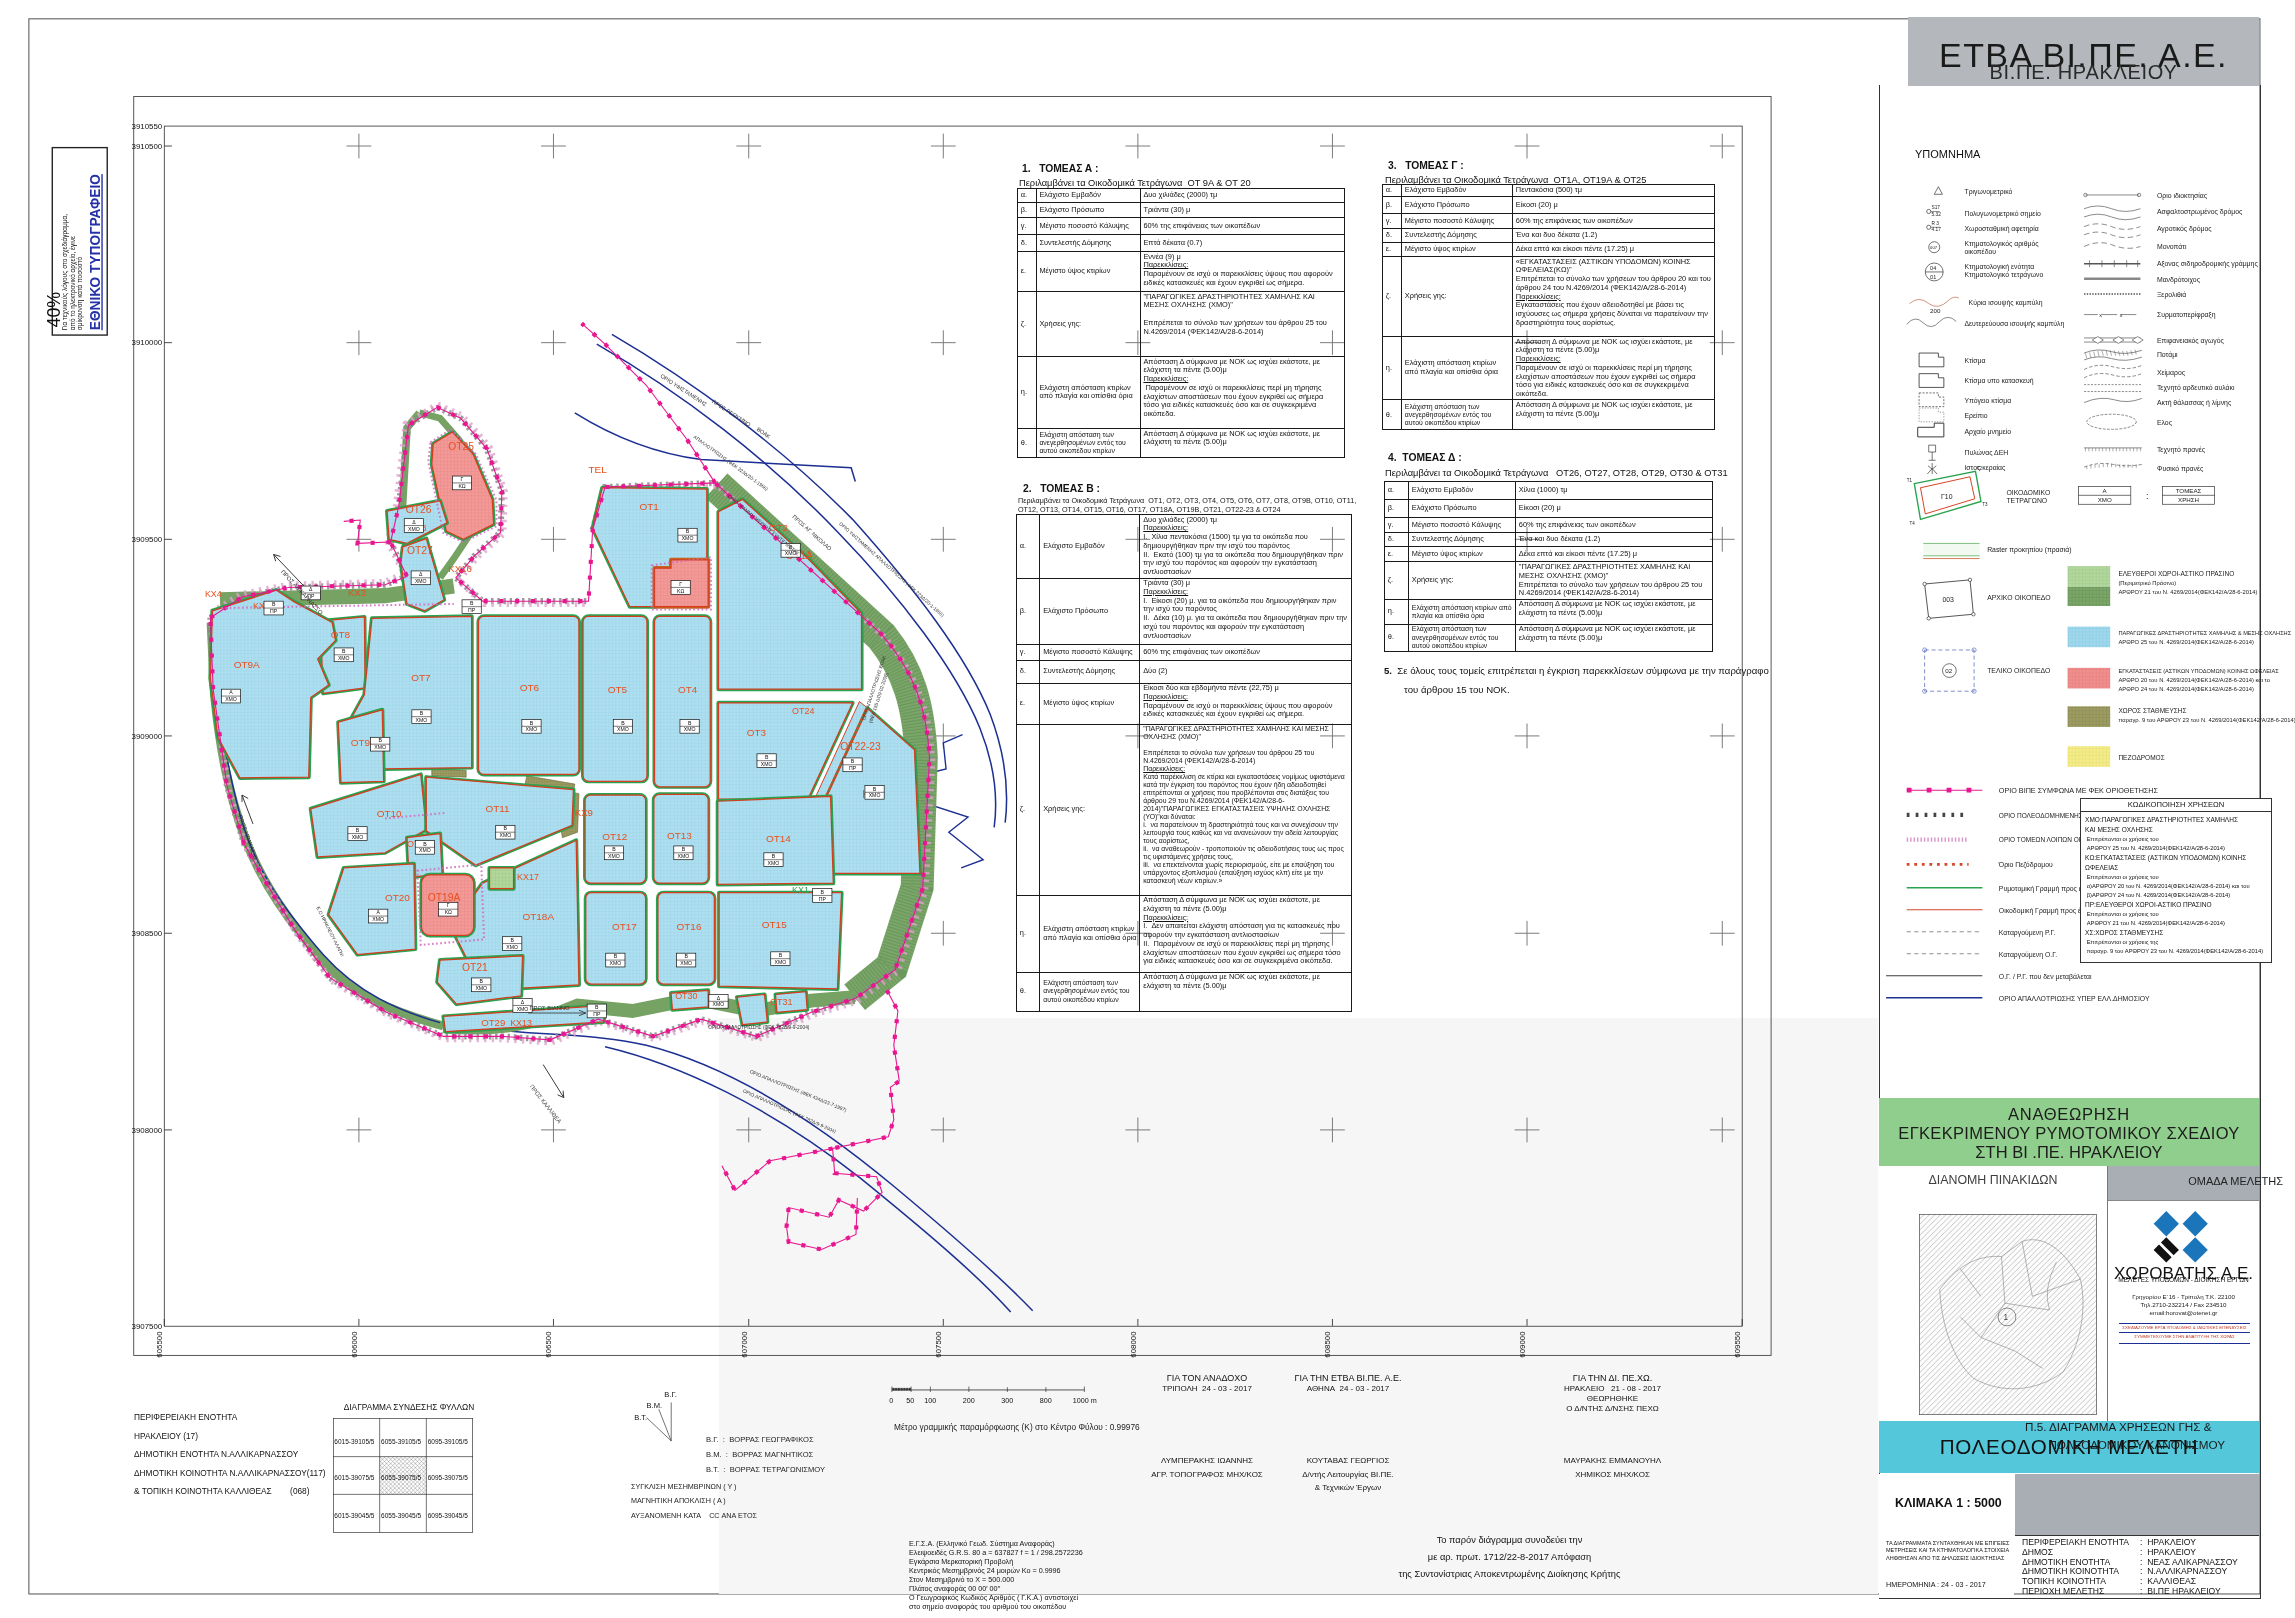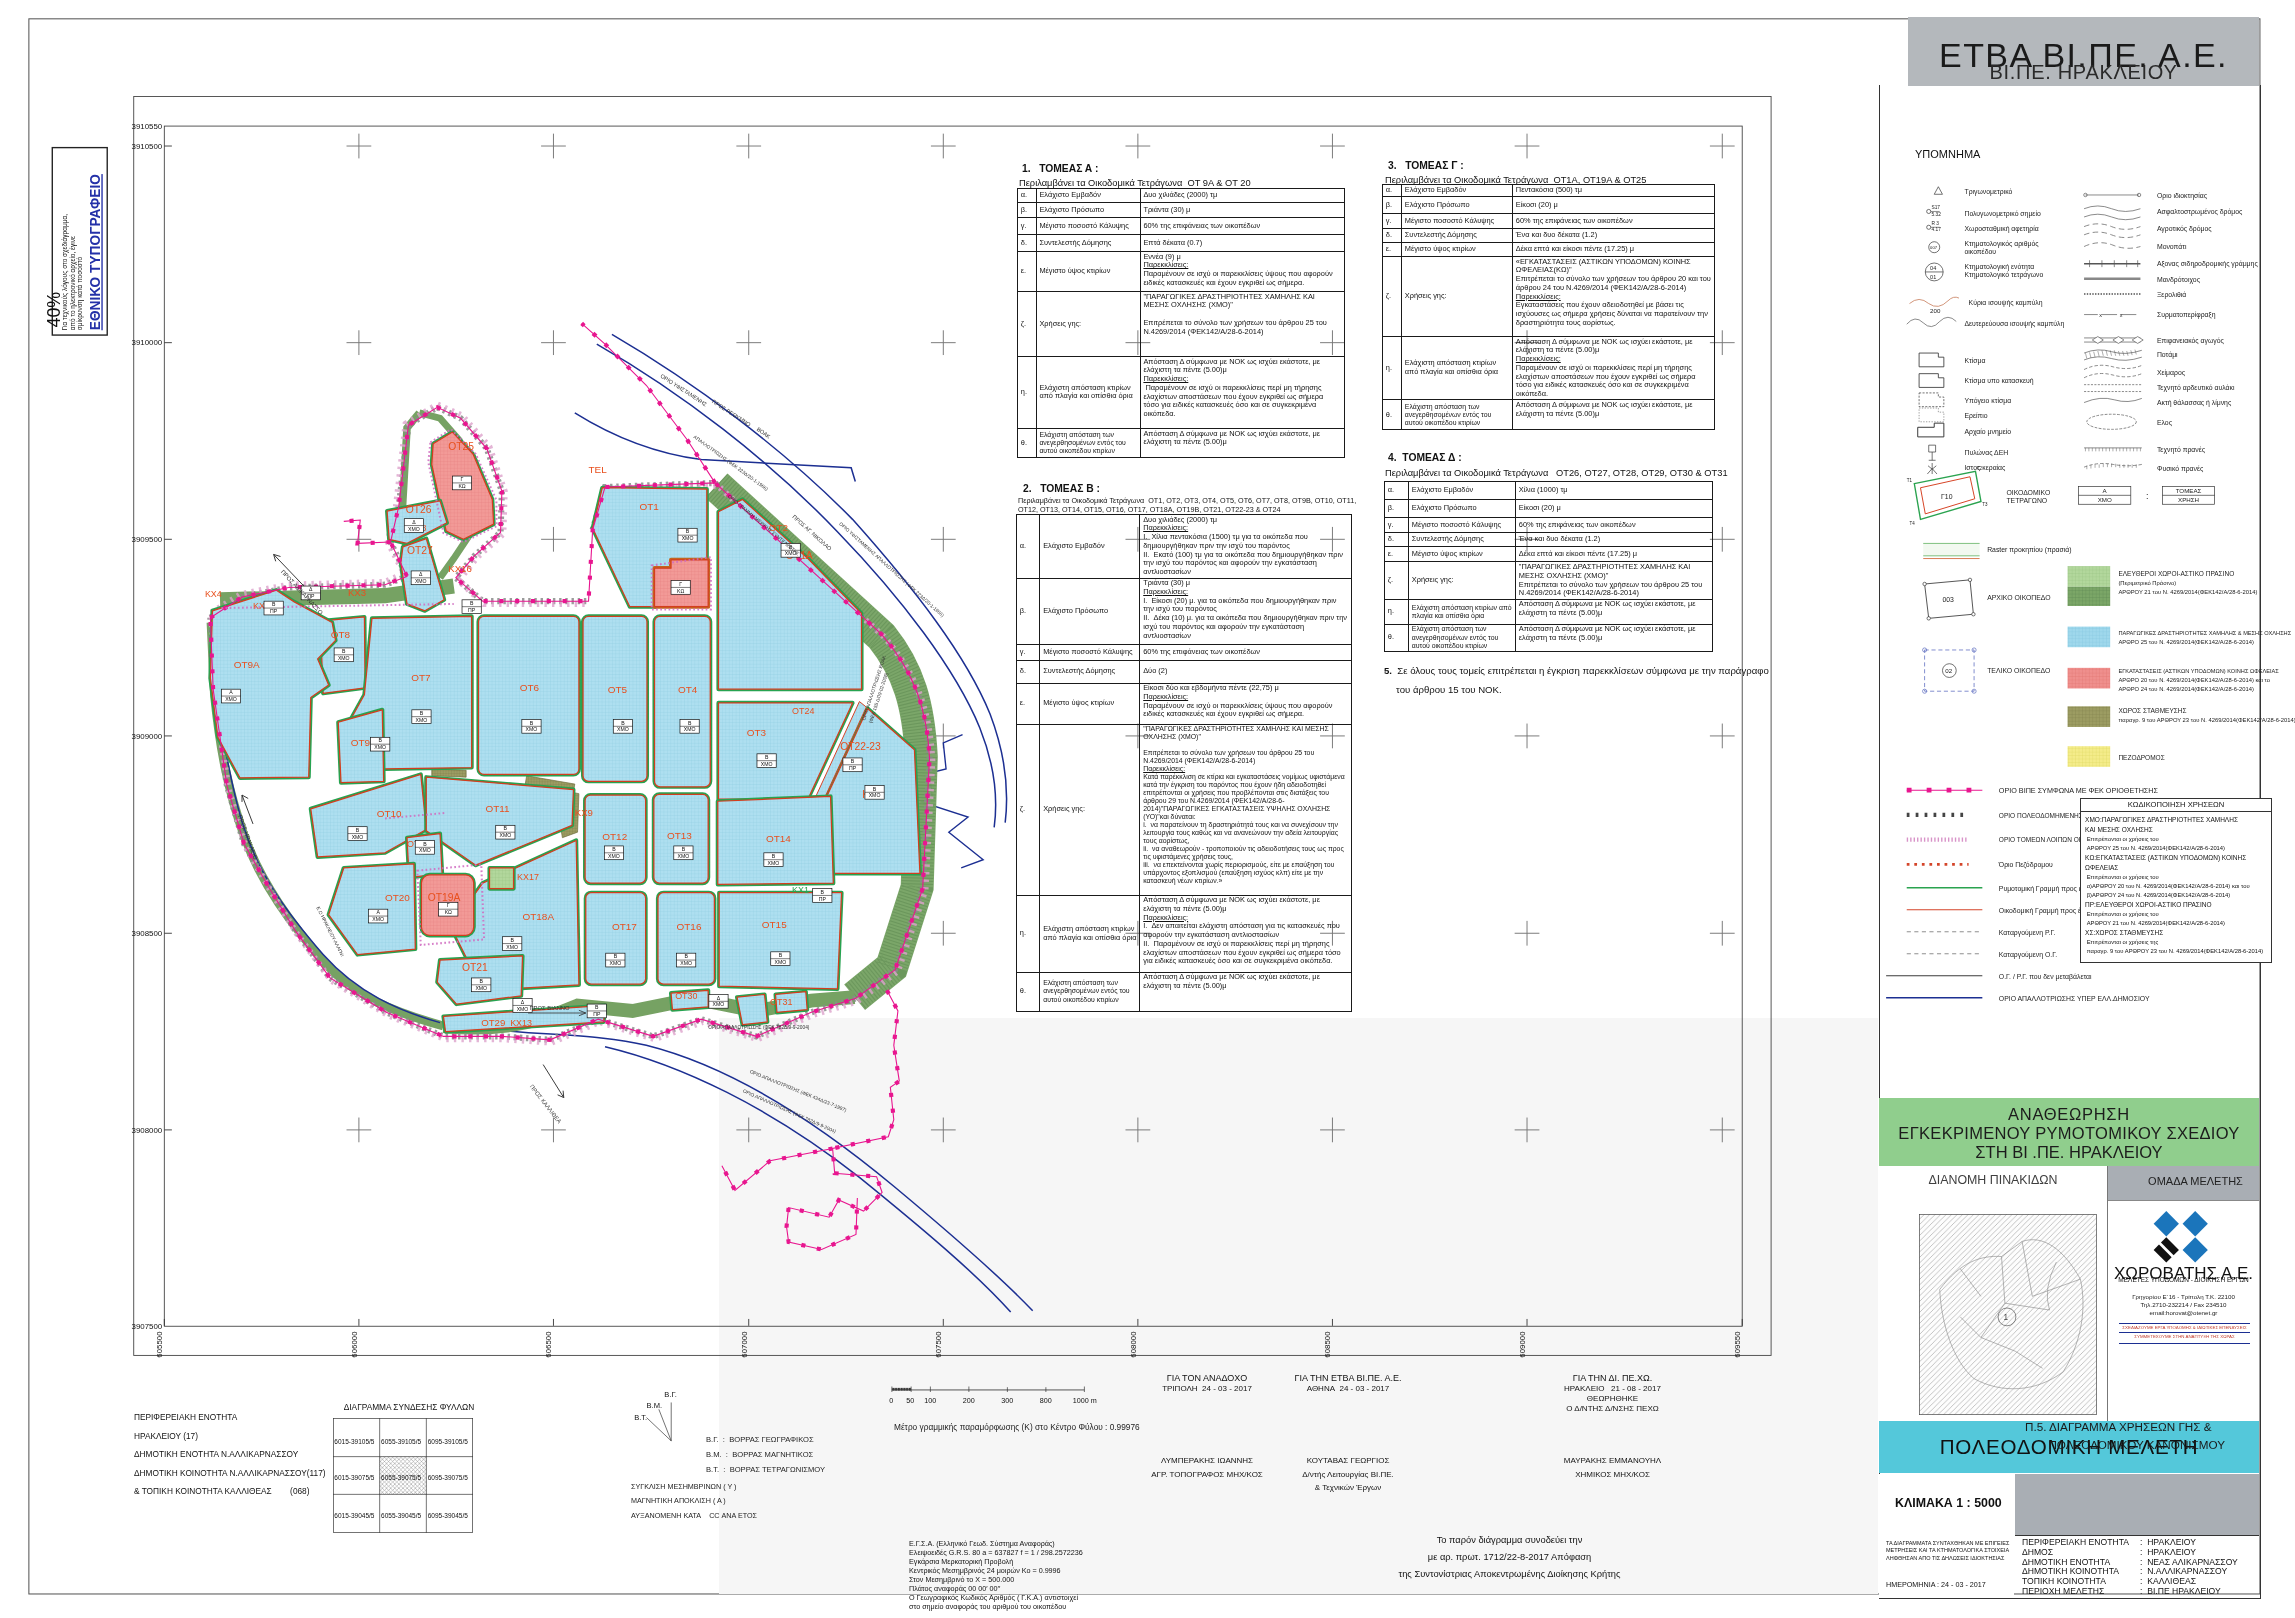--- a/index.html
+++ b/index.html
@@ -943,21 +943,21 @@
           <td class="tc">Απόσταση Δ σύμφωνα με ΝΟΚ ως ισχύει εκάστοτε,  με ελάχιστη τα πέντε (5.00)μ</td>
         </tr>
 <tr style="height:25px">
           <td>θ.</td>
           <td style="font-size:6.9px">Ελάχιστη απόσταση των ανεγερθησομένων εντός του αυτού οικοπέδου κτιρίων</td>
           <td class="tc">Απόσταση Δ σύμφωνα με ΝΟΚ ως ισχύει εκάστοτε,  με ελάχιστη τα πέντε (5.00)μ</td>
         </tr>
 </tbody>
     </table>
 
-<div class="abs" style="left:1384px;top:662px;width:492px;font-size:9.6px;color:#111;line-height:1.95;"><b>5.</b>&nbsp; Σε όλους τους τομείς επιτρέπεται η έγκριση παρεκκλίσεων σύμφωνα με την παράγραφο<br><span style="margin-left:12px">του άρθρου 15 του ΝΟΚ.</span></div>
+<div class="abs" style="left:1384px;top:662px;width:492px;font-size:9.6px;color:#111;line-height:1.95;"><b>5.</b>&nbsp; Σε όλους τους τομείς επιτρέπεται η έγκριση παρεκκλίσεων σύμφωνα με την παράγραφο<br><span style="margin-left:20px">του άρθρου 15 του ΝΟΚ.</span></div>
 
 <div class="abs" style="left:1879px;top:85px;width:380px;height:1513px;border-left:1.1px solid #333;border-right:1.1px solid #333;border-bottom:1.1px solid #333;"></div>
 
 <div class="abs" style="left:1908px;top:16.5px;width:351px;height:69px;background:#b4b8bc;"></div>
 
 <div class="abs" style="left:1908px;top:36px;width:351px;text-align:center;font-size:34px;color:#1a1a1a;letter-spacing:1.4px;">ΕΤΒΑ ΒΙ.ΠΕ. Α.Ε.</div>
 
 <div class="abs" style="left:1908px;top:61px;width:351px;text-align:center;font-size:20px;color:#2a2a2a;letter-spacing:0.7px;">ΒΙ.ΠΕ. ΗΡΑΚΛΕΙΟΥ</div>
 
 <div class="abs" style="left:1915px;top:148px;font-size:11px;color:#111;">ΥΠΟΜΝΗΜΑ</div>
@@ -1253,21 +1253,21 @@
   <g stroke="#888" fill="none" stroke-width="0.9">
     <path d="M30,110 C60,70 90,60 120,62 L150,40 C180,30 210,50 235,95 C245,140 235,190 210,230 C170,260 120,262 80,240 C50,215 32,160 30,110 Z"></path>
     <path d="M120,62 L125,130 L90,180 L140,200 M125,130 L190,140 M150,40 L165,120 L235,95 M90,180 L60,150 M140,200 L180,225"></path>
     <path d="M60,80 l30,40 M200,70 q-20,40 -10,70"></path>
   </g>
   <circle cx="128" cy="150" r="13" fill="none" stroke="#555"></circle>
   <text x="123" y="155" font-size="12" fill="#444" font-family="Liberation Sans">1</text>
 </svg>
 
 <div class="abs" style="left:2108px;top:1166px;width:151px;height:34px;background:#a9aeb4;border-bottom:0.7px solid #888;"></div>
-<div class="abs" style="left:2108px;top:1175px;width:175px;text-align:center;font-size:11px;color:#222;">ΟΜΑΔΑ ΜΕΛΕΤΗΣ</div>
+<div class="abs" style="left:2108px;top:1175px;width:175px;text-align:right;font-size:11px;color:#222;">ΟΜΑΔΑ ΜΕΛΕΤΗΣ</div>
 
 <svg class="abs" style="left:2125px;top:1205px" width="117" height="76" viewBox="0 0 170 110">
   <g transform="translate(85,44)">
     <rect x="-38" y="-30" width="26" height="26" transform="rotate(45 -25 -17)" fill="#1b75bb"></rect>
     <rect x="4" y="-30" width="26" height="26" transform="rotate(45 17 -17)" fill="#1b75bb"></rect>
     <rect x="4" y="8" width="26" height="26" transform="rotate(45 17 21)" fill="#1b75bb"></rect>
     <g transform="rotate(45 -25 21)">
           <rect x="-38" y="8" width="26" height="11" fill="#111"></rect>
           <rect x="-38" y="23" width="26" height="11" fill="#111"></rect>
         </g>

